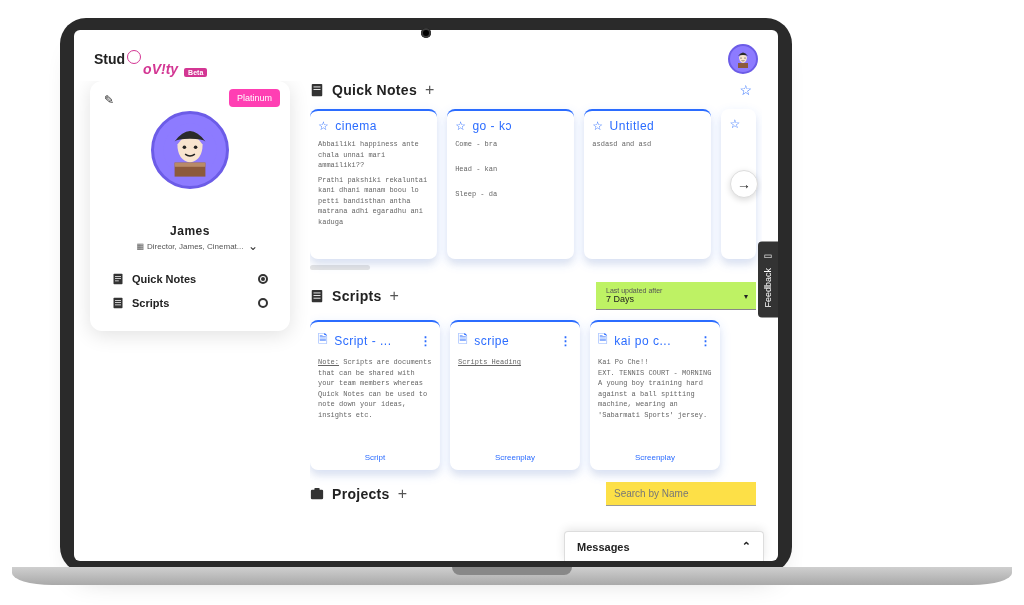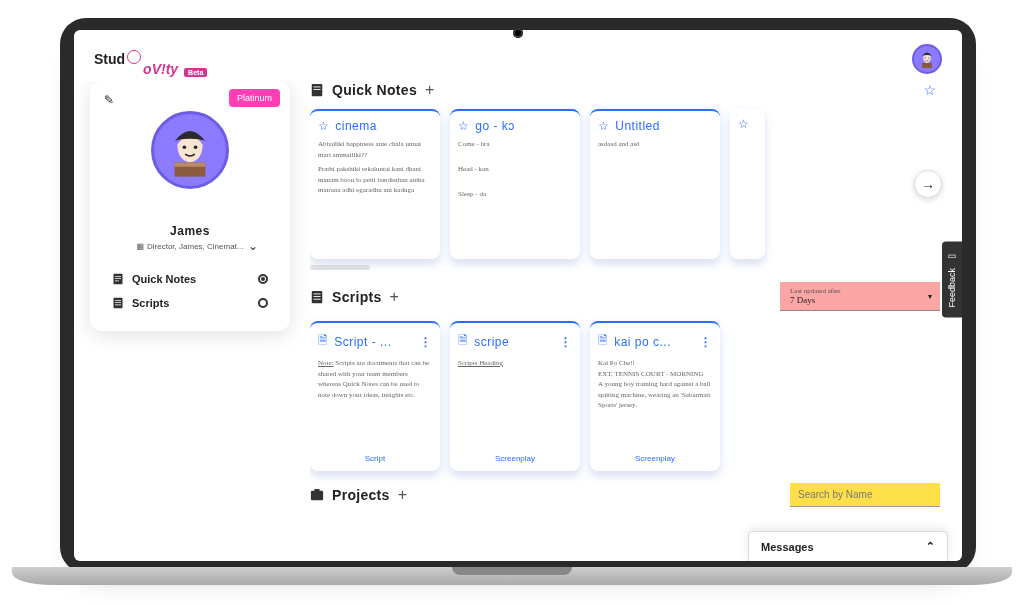--- a/index.html
+++ b/index.html
@@ -9,21 +9,21 @@
     width: 1024px;
     height: 605px;
     overflow: hidden;
     position: relative;
   }
   
   .laptop {
     position: absolute;
     top: 18px;
     left: 60px;
-    width: 916px;
+    width: 732px;
     height: 555px;
     background: #2a2a2a;
     border-radius: 26px;
     padding: 12px 14px;
     box-shadow: 0 20px 30px -20px rgba(0,0,0,.3);
   }
   .laptop::after{
     content:"";
     position:absolute;
     left:50%; top:10px; transform:translateX(-50%);
@@ -192,21 +192,21 @@
     display:flex; align-items:center; gap:6px;
     color:#2b6cff; font-size:12px; font-weight:400;
     letter-spacing:.5px;
     margin-bottom:6px;
   }
   .card-head .star-o{font-size:12px;}
   .script-head{justify-content:space-between;}
   .script-head .left{display:flex; align-items:center; gap:6px;}
   .card-body{
     font-size:7px; color:#666; line-height:1.5;
-    font-family: Liberation Serif, serif;
+    font-family: Liberation Mono, monospace;
     overflow:hidden;
     flex:1;
   }
   .card-body p{margin-bottom:4px;}
   .card-foot{
     text-align:center; font-size:8px; color:#2b6cff;
     padding-top:2px;
   }
   .note-card.peek{width:35px; border-top:none;}
   .next-arrow{
@@ -216,27 +216,26 @@
     box-shadow:0 2px 6px rgba(0,0,0,.15);
     display:flex; align-items:center; justify-content:center;
     right:-2px; top:50%; transform:translateY(-50%);
     cursor:pointer; font-size:14px;
   }
   .filter-row{
     display:flex; align-items:center; justify-content:space-between;
     margin-bottom:10px;
   }
   .select-box{
-    background:#fca5a5;
+    background:#bef264;
     padding:5px 26px 5px 10px;
     font-size:9px;
     position:relative; cursor:pointer;
     border-bottom:1px solid #888;
     min-width:160px;
-    font-family:Liberation Serif, serif;
   }
   .select-box .label{font-size:7px; color:#555; display:block;}
   .select-box .caret{position:absolute; right:8px; top:50%; transform:translateY(-50%); font-size:8px;}
   .search-box{
     background:#fde047; border-bottom:1px solid #999;
     font-size:10px; color:#777; padding:6px 8px; width:150px;
   }
   .kebab{color:#2b6cff; font-weight:700; cursor:pointer;}
   .doc-icon{color:#2b6cff;}
   .underline{text-decoration: underline;}

